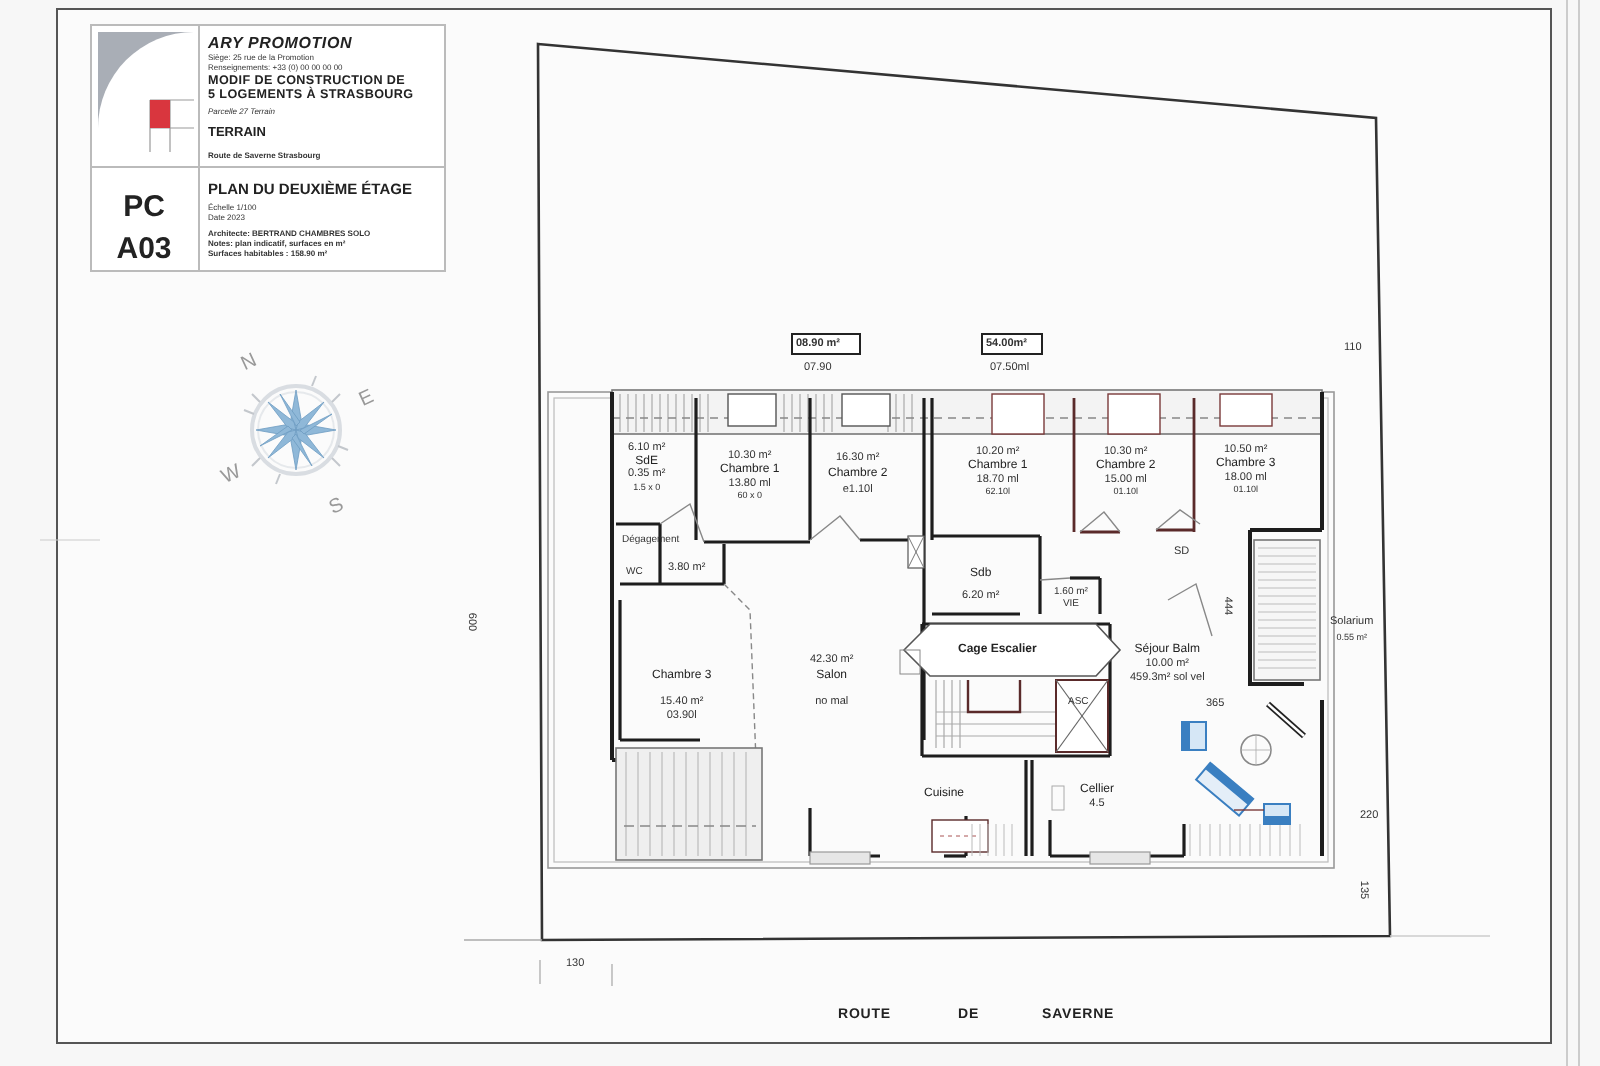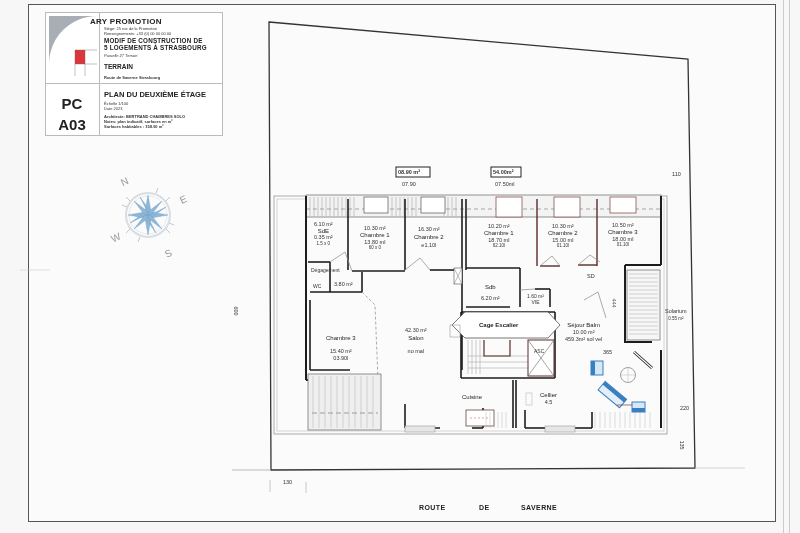--- a/index.html
+++ b/index.html
@@ -3,21 +3,21 @@
 <meta charset="utf-8">
 <style>
   html, body { margin:0; padding:0; }
   body { width:800px; height:533px; background:#f7f7f7; position:relative; overflow:hidden; font-family:"Liberation Sans", sans-serif; color:#222; }
   .sheet { position:absolute; left:28px; top:4px; width:748px; height:518px; background:#fbfbfb; border:1.5px solid #555; box-sizing:border-box; }
   .edge-line { position:absolute; background:#ccc; }
   .cartouche { position:absolute; left:45px; top:12px; width:176px; height:122px; border:1px solid #bbb; background:#fff; }
   .cart-top { position:absolute; left:0; top:0; width:176px; height:70px; border-bottom:1px solid #bbb; }
   .cart-logo { position:absolute; left:3px; top:3px; width:48px; height:60px; }
   .cart-divider { position:absolute; left:53px; top:0; width:1px; height:122px; background:#bbb; }
-  .t-company { position:absolute; left:44px; top:4px; font-size:8px; font-weight:bold; letter-spacing:.3px; }
+  .t-company { position:absolute; left:58px; top:4px; font-size:8px; font-weight:bold; letter-spacing:.3px;font-style:italic; }
   .t-small { position:absolute; font-size:4px; color:#333; white-space:nowrap; }
   .t-project { position:absolute; left:58px; top:25px; font-size:6.3px; font-weight:bold; line-height:6.5px; letter-spacing:.2px; white-space:nowrap; }
   .t-terrain { position:absolute; left:58px; top:50px; font-size:6.5px; font-weight:bold; }
   .pc-code { position:absolute; left:6px; top:80px; font-size:15px; font-weight:bold; line-height:21px; text-align:center; width:40px; }
   .t-plan-title { position:absolute; left:58px; top:77px; font-size:7.5px; font-weight:bold; white-space:nowrap; }
   .label { position:absolute; font-size:5.5px; color:#333; white-space:nowrap; text-align:center; }
   .label-b { font-size:6px; color:#222; }
   .road { position:absolute; top:504px; font-size:7px; font-weight:bold; letter-spacing:.4px; }
   svg { position:absolute; left:0; top:0; }
 </style>

